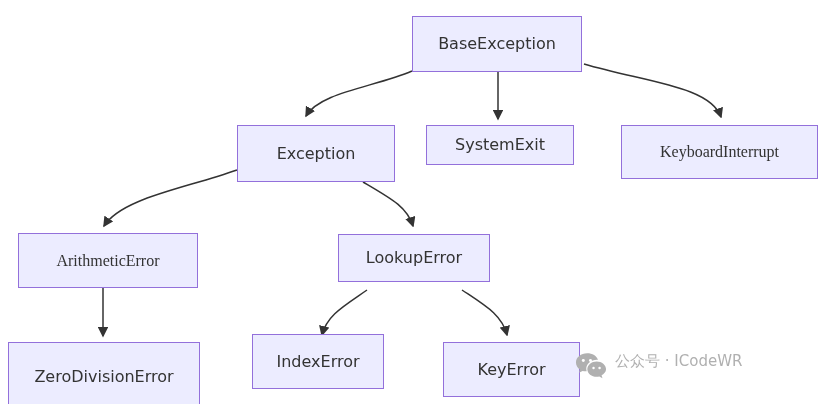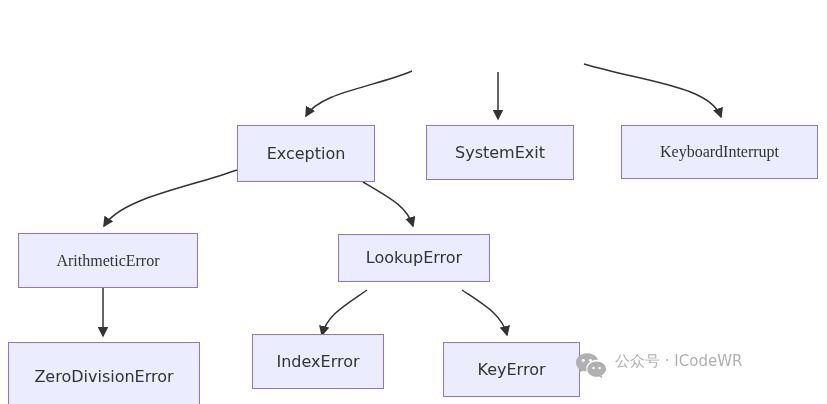--- a/index.html
+++ b/index.html
@@ -69,24 +69,25 @@
     <path class="edge" d="M412,71 C375,87 320,92 306,116" marker-end="url(#arrowhead)"></path>
     <path class="edge" d="M498,72 L498,119" marker-end="url(#arrowhead)"></path>
     <path class="edge" d="M584,64 C645,82 710,86 721,117" marker-end="url(#arrowhead)"></path>
     <path class="edge" d="M237,170 C183,189 122,198 104,226" marker-end="url(#arrowhead)"></path>
     <path class="edge" d="M363,182 C392,199 407,207 413,226" marker-end="url(#arrowhead)"></path>
     <path class="edge" d="M103,288 L103,336" marker-end="url(#arrowhead)"></path>
     <path class="edge" d="M367,290 C344,306 327,315 322,335" marker-end="url(#arrowhead)"></path>
     <path class="edge" d="M462,290 C486,306 502,315 507,335" marker-end="url(#arrowhead)"></path>
   </svg>
 
+  <div class="node" style="left:412px; top:16px; width:170px; height:56px;">BaseException</div>
 
-  <div class="node" style="left:237px; top:125px; width:138px; height:57px;">Exception</div>
+  <div class="node" style="left:237px; top:125px; width:158px; height:57px;">Exception</div>
 
-  <div class="node" style="left:426px; top:125px; width:148px; height:55px;">SystemExit</div>
+  <div class="node" style="left:426px; top:125px; width:148px; height:40px;">SystemExit</div>
 
   <div class="node" style="left:621px; top:125px; width:197px; height:54px;font-family:Liberation Serif, serif;">KeyboardInterrupt</div>
 
   <div class="node" style="left:18px; top:233px; width:180px; height:55px;font-family:Liberation Serif, serif;">ArithmeticError</div>
 
   <div class="node" style="left:338px; top:234px; width:152px; height:48px;">LookupError</div>
 
   <div class="node" style="left:8px; top:342px; width:192px; height:70px;text-align:right;">ZeroDivisionError</div>
 
   <div class="node" style="left:252px; top:334px; width:132px; height:55px;">IndexError</div>

